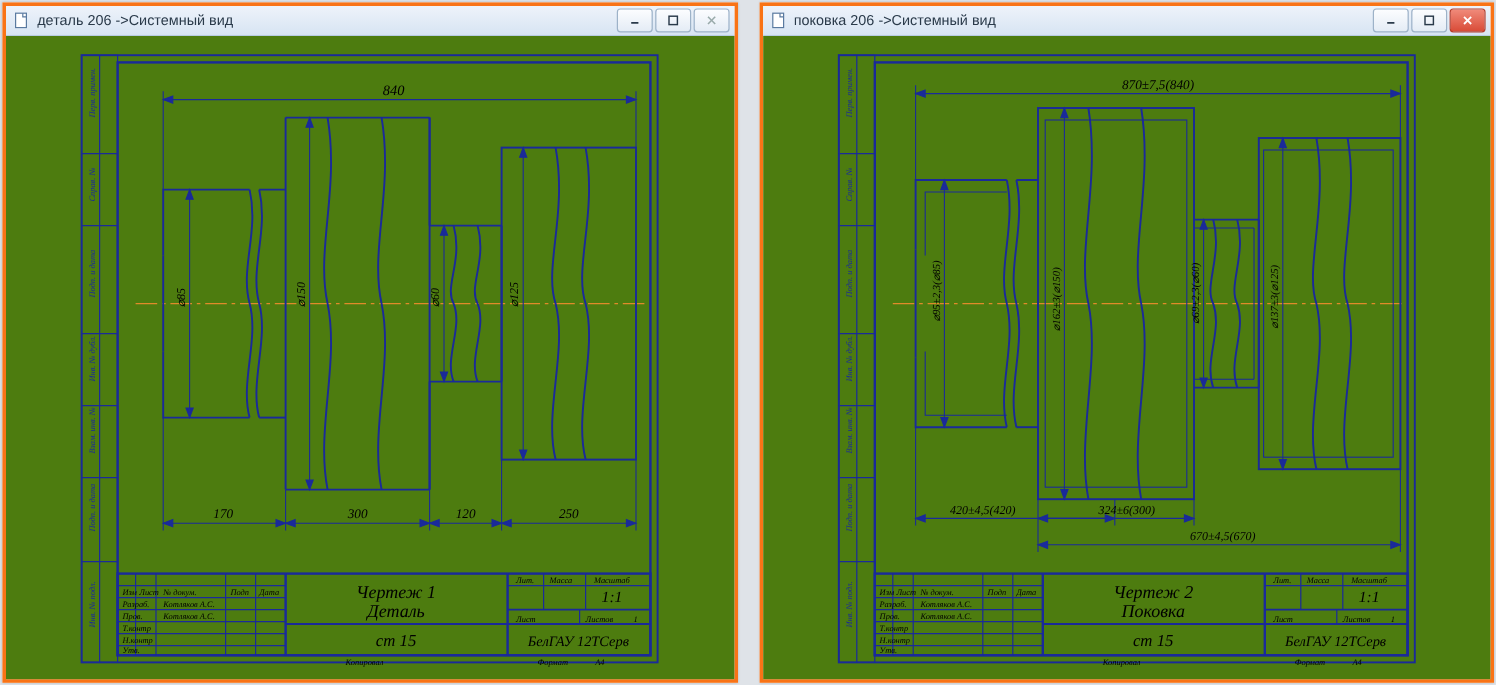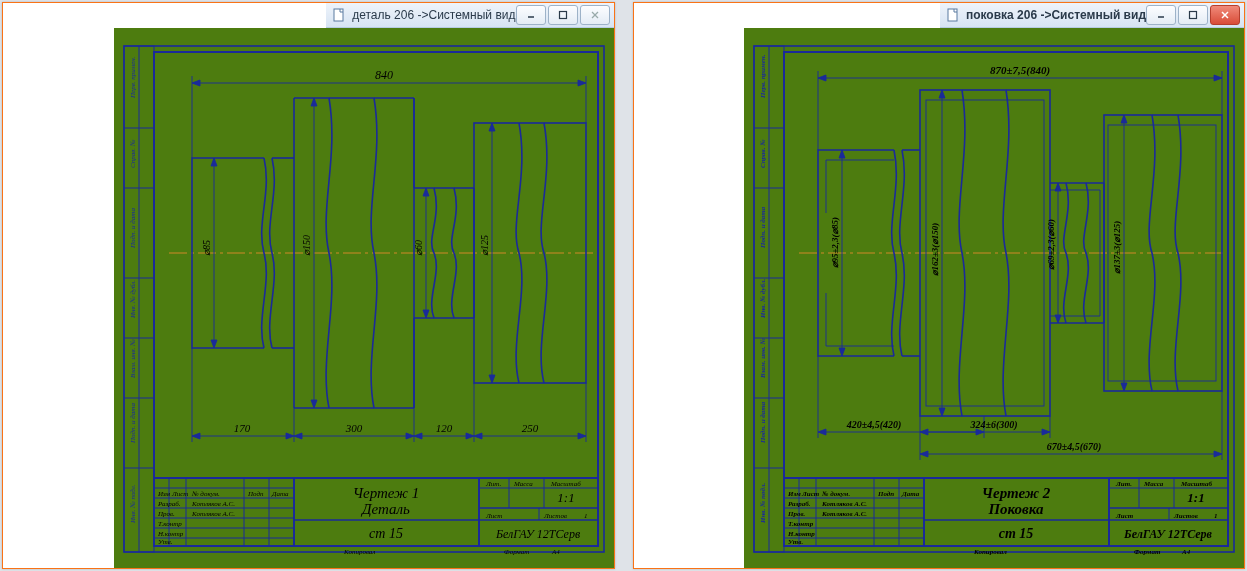--- a/index.html
+++ b/index.html
@@ -9,30 +9,28 @@
     font-family: Tahoma, Verdana, sans-serif;
     font-size: 11px;
     width: 1247px;
     height: 571px;
     overflow: hidden;
     display: flex;
   }
   .mdi-window {
     flex: 1;
     background: #fff;
-    border: 1px solid #f97316;
+    border: 3px solid #f97316;
     margin: 2px;
     display: flex;
     flex-direction: column;
     box-shadow: 0 0 2px rgba(0,0,0,0.2);
-    align-items: flex-end;
   }
   .mdi-window + .mdi-window {
     margin-left: 16px;
-    font-weight: bold;
   }
   .titlebar {
     height: 24px;
     background: linear-gradient(#eef3fa, #d7e4f3);
     border-bottom: 1px solid #b7cce2;
     display: flex;
     align-items: center;
     padding: 0 4px 0 6px;
     color: #2a3a4a;
   }

